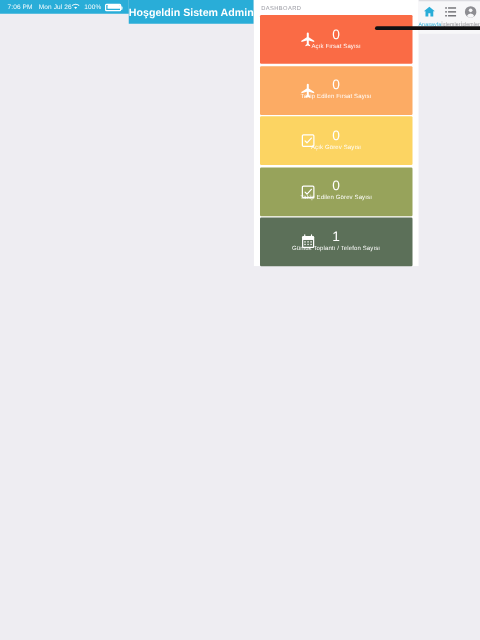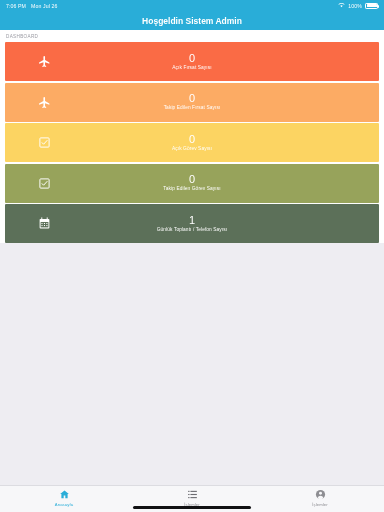--- a/index.html
+++ b/index.html
@@ -2,21 +2,21 @@
 <html><head>
 <meta charset="utf-8">
 <style>
   * { margin:0; padding:0; box-sizing:border-box; }
   html, body {
     width:384px; height:512px;
     font-family:"Liberation Sans", sans-serif;
     background:#ffffff;
     overflow:hidden;
   }
-  .device { width:384px; height:512px; position:relative; display:flex; flex-direction:column; background:#eeedf2; }
+  .device { width:384px; height:512px; position:relative; display:flex; flex-direction:row; background:#eeedf2; }
 
   
   .statusbar {
     height:11px; background:#29ADD8; color:#ffffff;
     display:flex; align-items:center; justify-content:space-between;
     padding:0 6px; font-size:5.2px; letter-spacing:.1px; flex:0 0 auto;
   }
   .sb-left { display:flex; align-items:center; gap:5px; }
   .sb-right { display:flex; align-items:center; gap:3px; }
   .wifi-icon { display:inline-block; }

